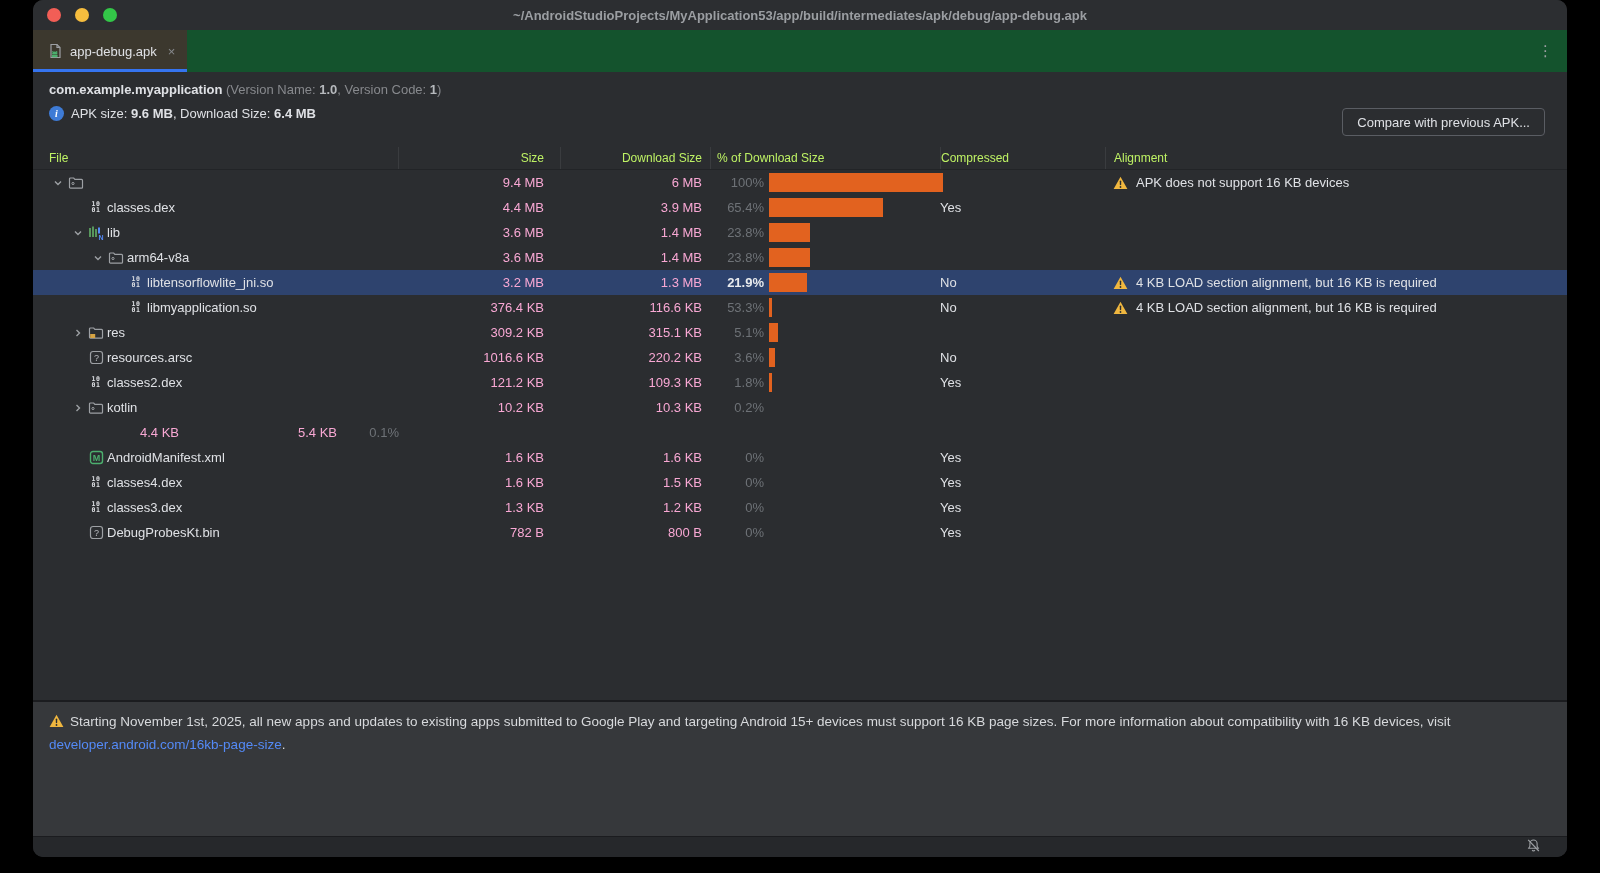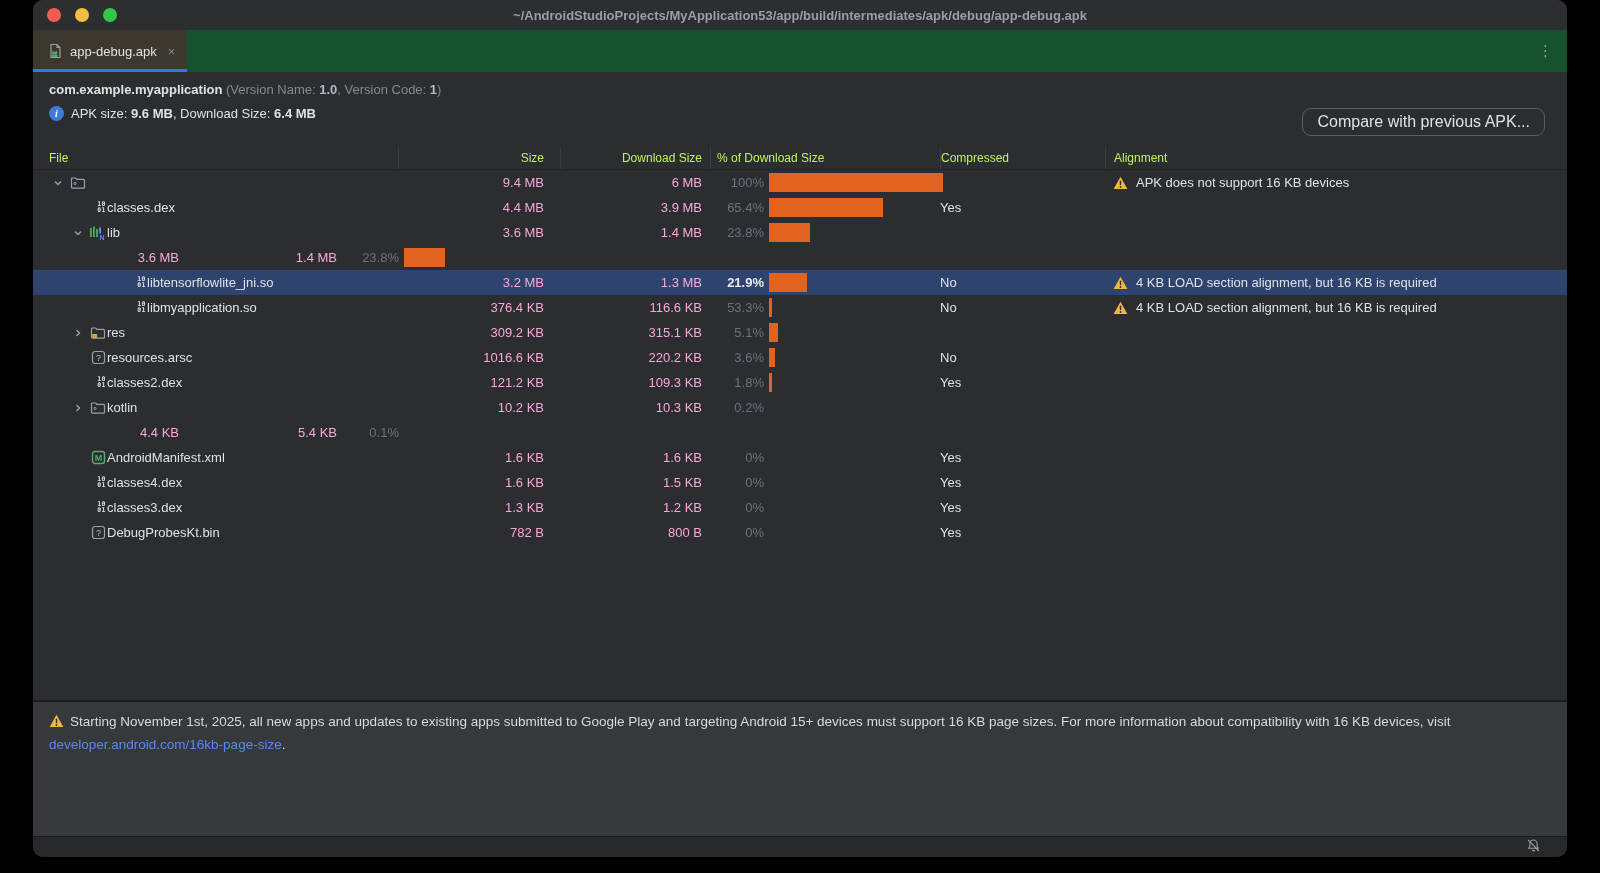--- a/index.html
+++ b/index.html
@@ -22,41 +22,41 @@
   .kebab { position:absolute; right:14px; top:0; bottom:0; display:flex; align-items:center; color:#9da0a4; font-size:15px; letter-spacing:0; }
 
   
   .info { height:75px; padding:10px 16px 0 16px; position:relative; flex:0 0 auto; }
   .pkg-line { font-size:13px; color:#87898d; margin-bottom:9px; }
   .pkg-line .pkg { color:#dfe1e5; font-weight:700; }
   .pkg-line b { color:#b6b9bd; font-weight:700; }
   .size-line { font-size:13px; color:#dfe1e5; display:flex; align-items:center; gap:7px; }
   .size-line b { font-weight:700; }
   .info-ic { width:15px; height:15px; border-radius:50%; background:#3e7bd6; color:#fff; font-size:10px; font-weight:700; display:inline-flex; align-items:center; justify-content:center; font-family:"Liberation Serif",serif; font-style:italic; }
-  .compare-btn { position:absolute; right:22px; top:36px; height:28px; padding:0 14px; background:transparent; border:1px solid #5a5d63; border-radius:9px; color:#dfe1e5; font-size:16px; display:flex; align-items:center; cursor:pointer; }
+  .compare-btn { position:absolute; right:22px; top:36px; height:28px; padding:0 14px; background:transparent; border:1px solid #5a5d63; border-radius:4px; color:#dfe1e5; font-size:13px; display:flex; align-items:center; cursor:pointer; }
 
   
   .thead { height:23px; display:flex; font-size:12px; color:#bef264; border-bottom:1px solid #222427; flex:0 0 auto; }
   .thead > div { height:100%; display:flex; align-items:center; }
   .col-file { width:365px; padding-left:16px; }
   .col-size { width:162px; justify-content:flex-end; padding-right:16px; border-left:1px solid #3a3c3f; }
   .col-dl   { width:150px; justify-content:flex-end; padding-right:8px;  border-left:1px solid #3a3c3f; }
   .col-pct  { width:230px; padding-left:6px; border-left:1px solid #3a3c3f; }
   .col-comp { width:165px; border-left:1px solid #3a3c3f; }
   .col-align{ flex:1; padding-left:8px; border-left:1px solid #3a3c3f; }
 
   .rows { flex:1 1 auto; overflow:hidden; }
   .row { height:25px; display:flex; align-items:center; font-size:13px; color:#dfe1e5; cursor:default; }
   .row.selected { background:#2e436e; }
   .row > div { height:100%; display:flex; align-items:center; }
   .row .col-size, .row .col-dl, .row .col-pct, .row .col-comp, .row .col-align { border-left:none; }
   .row .col-size, .row .col-dl { color:#f9a8d4; }
   .c-file-inner { display:flex; align-items:center; }
   .chev { width:17px; height:16px; display:inline-flex; align-items:center; justify-content:center; flex:0 0 17px; cursor:pointer; }
-  .ic { width:20px; height:16px; display:inline-flex; align-items:center; justify-content:flex-end; flex:0 0 20px; }
+  .ic { width:20px; height:16px; display:inline-flex; align-items:center; justify-content:center; flex:0 0 20px; }
   .label { margin-left:1px; white-space:nowrap; }
   .pct-text { width:48px; text-align:right; color:#6e7277; flex:0 0 48px; }
   .row.selected .pct-text { color:#e8eaed; font-weight:700; }
   .bar-track { margin-left:5px; width:176px; height:19px; display:flex; align-items:center; }
   .bar { height:19px; background:#e2621f; }
   .align-cell { display:flex; align-items:center; gap:8px; white-space:nowrap; }
   .dex-ic { font-family:"DejaVu Sans Mono",monospace; font-size:6.5px; font-weight:700; line-height:5.5px; color:#dfe1e5; letter-spacing:0.5px; }
 
   
   .banner { height:136px; background:#36383b; border-top:2px solid #1b1c1f; padding:9px 16px; font-size:13.5px; color:#d7d9dc; line-height:21px; flex:0 0 auto; }
@@ -204,20 +204,36 @@
         <div class="col-pct">
           <span class="pct-text">23.8%</span>
           <div class="bar-track">
             <div class="bar" style="width: 41px; background: rgb(226, 98, 31);"></div>
           </div>
         </div>
         <div class="col-comp"></div>
         <div class="col-align"></div>
       </div>
       <div class="row">
+        <div class="col-file">
+          <span class="c-file-inner" style="padding-left: 40px;">
+            <span class="chev">
+              <svg width="10" height="10" viewBox="0 0 10 10">
+                <polyline points="2,3.5 5,6.5 8,3.5" fill="none" stroke="#9da0a4" stroke-width="1.4"></polyline>
+              </svg>
+            </span>
+            <span class="ic">
+              <svg width="16" height="14" viewBox="0 0 16 14">
+                <path d="M1.5 3 a1 1 0 0 1 1-1 h3.2 l1.2 1.4 h6.6 a1 1 0 0 1 1 1 v6.8 a1 1 0 0 1 -1 1 h-11 a1 1 0 0 1 -1-1 z" fill="none" stroke="#9da0a4" stroke-width="1.2"></path>
+                <circle cx="5" cy="7.5" r="1.1" fill="none" stroke="#9da0a4" stroke-width="1"></circle>
+              </svg>
+            </span>
+            <span class="label">arm64-v8a</span>
+          </span>
+        </div>
         <div class="col-size">3.6 MB</div>
         <div class="col-dl">1.4 MB</div>
         <div class="col-pct">
           <span class="pct-text">23.8%</span>
           <div class="bar-track">
             <div class="bar" style="width: 41px; background: rgb(226, 98, 31);"></div>
           </div>
         </div>
         <div class="col-comp"></div>
         <div class="col-align"></div>

